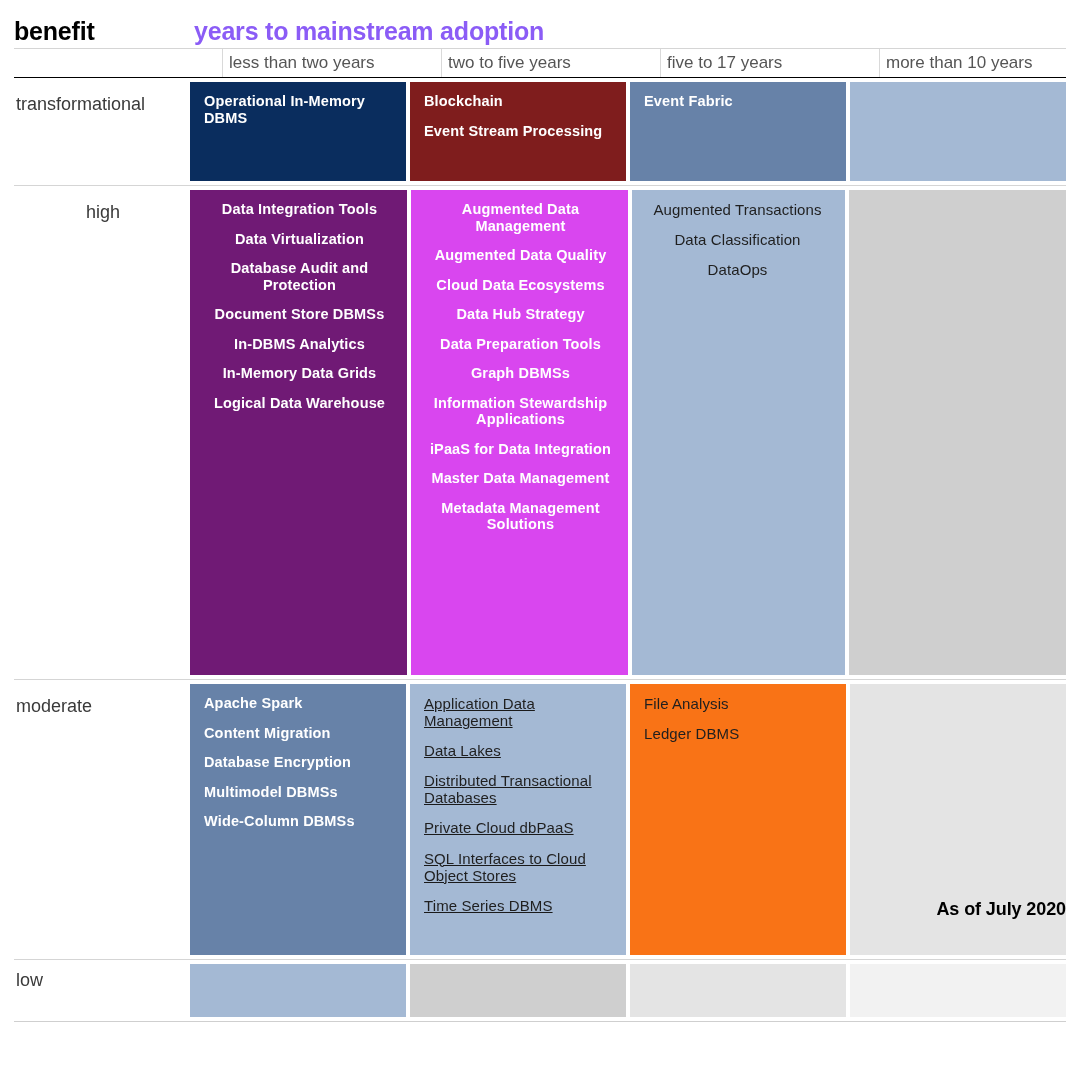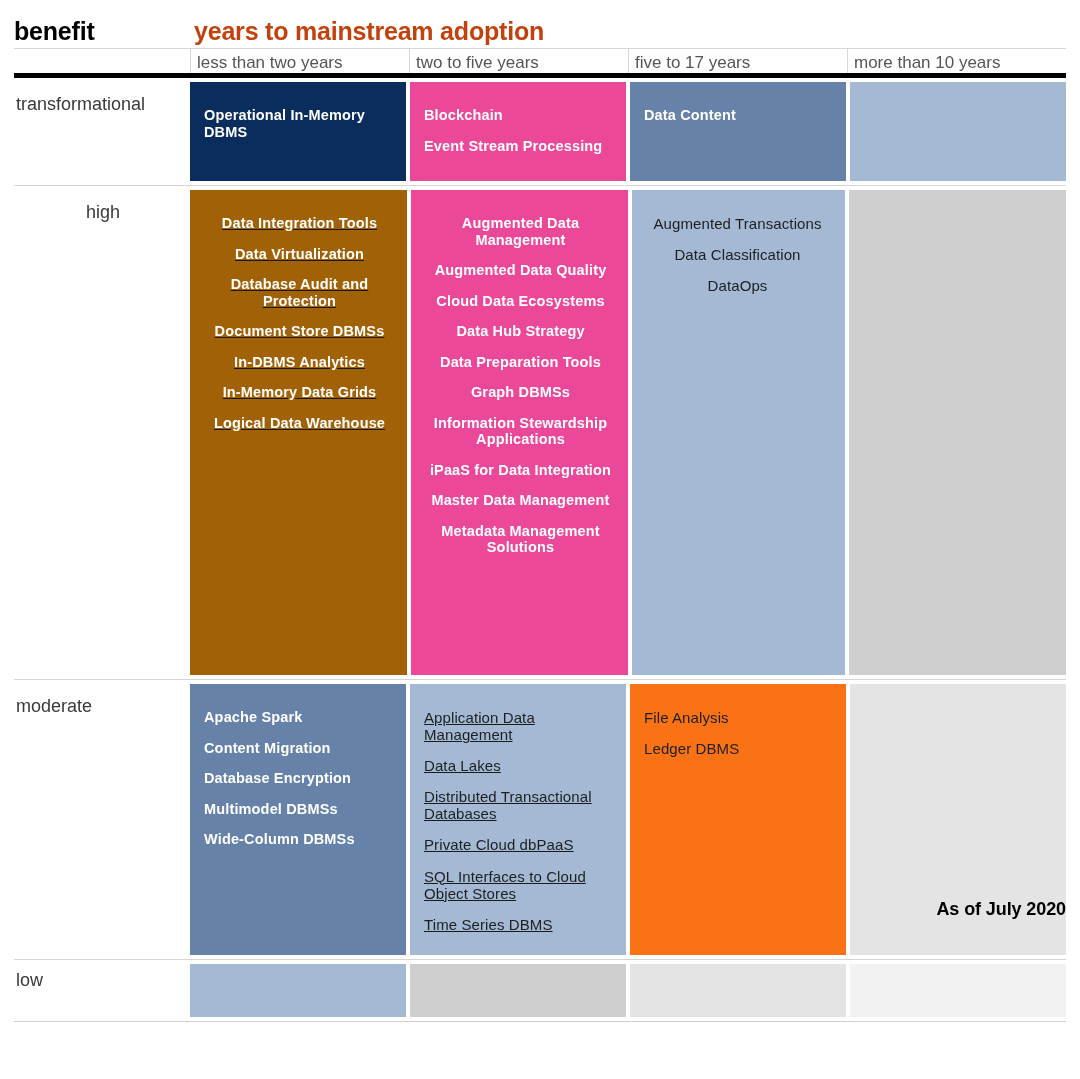--- a/index.html
+++ b/index.html
@@ -44,30 +44,31 @@
     color: #000;
   }
   .title-years {
     flex: 1 1 auto;
     font-size: 25px;
     font-weight: bold;
     letter-spacing: -0.2px;
     line-height: 1.05;
     padding-bottom: 4px;
     padding-left: 4px;
-    color: #c2410c;
+    color: #8b5cf6;
   }
 
   
   .colhead-row {
     display: flex;
     height: 29px;
     margin: 0 14px;
-    border-bottom: 5px solid #000000;
-    box-sizing: border-box;
+    border-bottom: 1px solid #000000;
+    box-sizing: border-box;
+    gap: 32px;
   }
   .colhead-spacer {
     width: 176px;
     flex: 0 0 176px;
   }
   .colhead {
     flex: 1 1 0;
     font-size: 17px;
     color: #555555;
     padding: 3px 0 0 6px;
@@ -108,21 +109,20 @@
   }
   .cell {
     flex: 1 1 0;
     box-sizing: border-box;
     padding: 11px 12px 10px 14px;
     overflow: hidden;
   }
   .cell-item {
     line-height: 1.14;
     margin-bottom: 13px;
-    margin-top: 14px;
   }
   .cell-item:last-child { margin-bottom: 0; }
 
   
   .txt-white-bold .cell-item {
     color: #ffffff;
     font-weight: bold;
     font-size: 14.5px;
     letter-spacing: 0.15px;
   }
@@ -173,43 +173,43 @@
     <div class="colhead">more than 10 years</div>
   </div>
 
   <div class="grid-body" id="matrix-body">
       <div class="row row-transformational">
         <div class="row-label">transformational</div>
         <div class="cells">
           <div class="cell txt-white-bold" style="background: rgb(10, 45, 94);">
             <div class="cell-item">Operational In-Memory DBMS</div>
           </div>
-          <div class="cell txt-white-bold" style="background: #ec4899;">
+          <div class="cell txt-white-bold" style="background: #7f1d1d;">
             <div class="cell-item">Blockchain</div>
             <div class="cell-item">Event Stream Processing</div>
           </div>
           <div class="cell txt-white-bold" style="background: rgb(103, 130, 168);">
-            <div class="cell-item">Data Content</div>
+            <div class="cell-item">Event Fabric</div>
           </div>
           <div class="cell txt-dark" style="background: rgb(164, 185, 212);"></div>
         </div>
       </div>
       <div class="row row-high">
         <div class="row-label">high</div>
         <div class="cells">
-          <div class="cell txt-white-bold" style="background: #a16207; text-decoration: underline;">
+          <div class="cell txt-white-bold" style="background: #701a75;">
             <div class="cell-item">Data Integration Tools</div>
             <div class="cell-item">Data Virtualization</div>
             <div class="cell-item">Database Audit and Protection</div>
             <div class="cell-item">Document Store DBMSs</div>
             <div class="cell-item">In-DBMS Analytics</div>
             <div class="cell-item">In-Memory Data Grids</div>
             <div class="cell-item">Logical Data Warehouse</div>
           </div>
-          <div class="cell txt-white-bold" style="background: #ec4899;">
+          <div class="cell txt-white-bold" style="background: #d946ef;">
             <div class="cell-item">Augmented Data Management</div>
             <div class="cell-item">Augmented Data Quality</div>
             <div class="cell-item">Cloud Data Ecosystems</div>
             <div class="cell-item">Data Hub Strategy</div>
             <div class="cell-item">Data Preparation Tools</div>
             <div class="cell-item">Graph DBMSs</div>
             <div class="cell-item">Information Stewardship Applications</div>
             <div class="cell-item">iPaaS for Data Integration</div>
             <div class="cell-item">Master Data Management</div>
             <div class="cell-item">Metadata Management Solutions</div>

